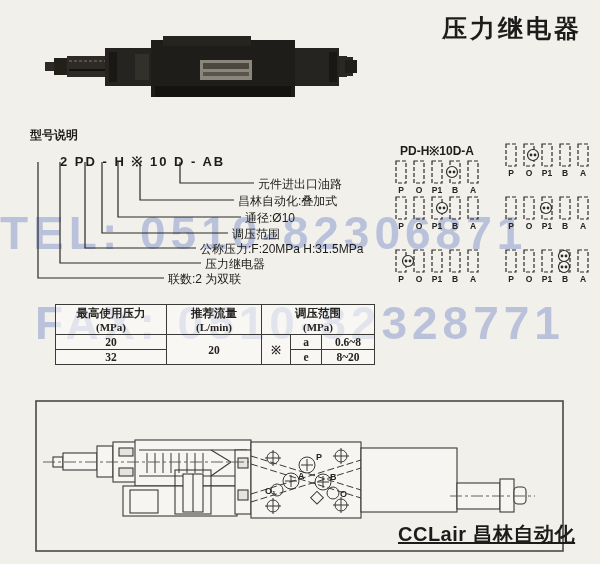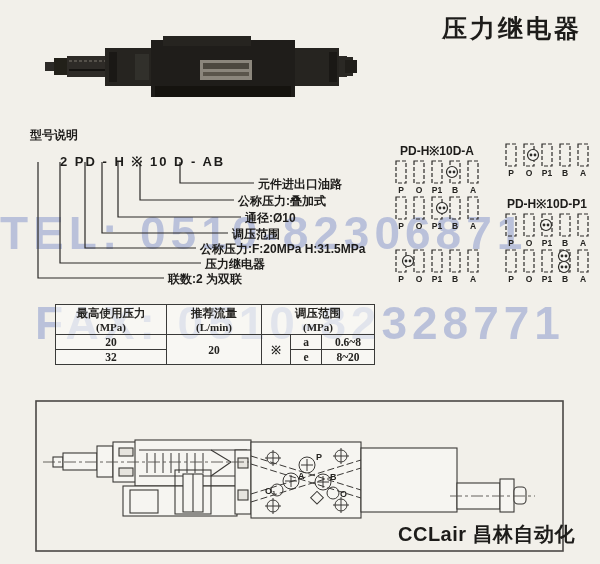--- a/index.html
+++ b/index.html
@@ -8,34 +8,34 @@
   .abs{position:absolute;}
   
   .watermark{position:absolute;left:0;width:600px;font-size:46px;font-weight:bold;
              letter-spacing:5px;white-space:nowrap;opacity:.5;z-index:1;
              font-family:"Liberation Sans",sans-serif;}
   
   .page-title{right:18px;top:12px;font-size:25px;font-weight:bold;letter-spacing:3px;z-index:3;}
   
   .section-label{left:30px;top:127px;font-size:12px;font-weight:bold;z-index:3;}
   .model-code{left:28px;top:152px;font-size:13px;font-weight:bold;letter-spacing:2px;z-index:3;margin-left:32px;}
-  .leader-label{position:absolute;font-size:12px;font-weight:bold;white-space:nowrap;z-index:3;}
+  .leader-label{position:absolute;font-size:12px;font-weight:normal;white-space:nowrap;z-index:3;}
   
   #variant-grid{left:384px;top:142px;width:216px;height:158px;z-index:3;}
   .variant-cell{position:absolute;width:106px;height:50px;}
   .variant-title{text-align:center;font-size:12px;font-weight:bold;white-space:nowrap;}
   
   table.spec{position:absolute;left:55px;top:304px;border-collapse:collapse;z-index:3;
              background:rgba(252,251,248,.6);font-family:Liberation Serif, serif;}
   table.spec th,table.spec td{border:1.5px solid #3a3a38;text-align:center;
              font-size:11.5px;font-weight:bold;padding:1px 4px;color:#242320;}
   table.spec .h2{font-size:11px;}
   
   .brand{left:398px;top:521px;font-size:20px;font-weight:bold;letter-spacing:.5px;z-index:4;
-         font-family:"Liberation Sans",sans-serif;}
+         font-family:"Liberation Sans",sans-serif;text-decoration:underline;}
   svg{position:absolute;z-index:2;}
   svg text{font-family:"Liberation Sans",sans-serif;}
 </style>
 </head>
 <body>
 
 <div class="watermark" style="top: 206px; color: rgb(132, 148, 203);">TEL: 0510-82306871</div>
 <div class="watermark" style="top: 296px; color: rgb(132, 148, 203); margin-left: 35px;">FAX: 0510-82328771</div>
 
 <div class="abs page-title">压力继电器</div>
@@ -70,21 +70,21 @@
     <polyline points="155,4 155,25 229,25"></polyline>
     <polyline points="115,4 115,42 209,42"></polyline>
     <polyline points="93,4 93,59 216,59"></polyline>
     <polyline points="77,4 77,75 203,75"></polyline>
     <polyline points="60,4 60,90 171,90"></polyline>
     <polyline points="35,4 35,105 176,105"></polyline>
     <polyline points="13,4 13,120 139,120"></polyline>
   </g>
 </svg>
 <div class="leader-label" style="left:258px;top:176px">元件进出口油路</div>
-<div class="leader-label" style="left:238px;top:193px">公称压力:叠加式</div>
+<div class="leader-label" style="left:238px;top:193px">昌林自动化:叠加式</div>
 <div class="leader-label" style="left:245px;top:210px">通径:Ø10</div>
 <div class="leader-label" style="left:232px;top:226px">调压范围</div>
 <div class="leader-label" style="left:200px;top:241px">公称压力:F:20MPa  H:31.5MPa</div>
 <div class="leader-label" style="left:205px;top:256px">压力继电器</div>
 <div class="leader-label" style="left:168px;top:271px">联数:2 为双联</div>
 
 <div class="abs" id="variant-grid">
     <div class="variant-cell" style="left: 0px; top: 0px;">
       <div class="variant-title">PD-H※10D-A</div>
       <svg width="106" height="38" style="position: static; display: block;">
@@ -131,21 +131,20 @@
         <rect x="66" y="2" width="10" height="22" fill="none" stroke="#2c2b28" stroke-width="1.2" stroke-dasharray="4 2"></rect>
         <text x="71" y="34" text-anchor="middle" font-size="8.5" font-weight="bold" fill="#242320">B</text>
         <rect x="84" y="2" width="10" height="22" fill="none" stroke="#2c2b28" stroke-width="1.2" stroke-dasharray="4 2"></rect>
         <text x="89" y="34" text-anchor="middle" font-size="8.5" font-weight="bold" fill="#242320">A</text>
         <circle cx="58" cy="13" r="5.5" fill="#f6f5f1" stroke="#2c2b28" stroke-width="1.2"></circle>
         <circle cx="56" cy="13" r="1.4" fill="#2c2b28"></circle>
         <circle cx="60" cy="13" r="1.4" fill="#2c2b28"></circle>
       </svg>
     </div>
     <div class="variant-cell" style="left: 110px; top: 53px;">
-      <div class="variant-title">PD-H※10D-P1</div>
       <svg width="106" height="38" style="position: static; display: block;">
         <rect x="12" y="2" width="10" height="22" fill="none" stroke="#2c2b28" stroke-width="1.2" stroke-dasharray="4 2"></rect>
         <text x="17" y="34" text-anchor="middle" font-size="8.5" font-weight="bold" fill="#242320">P</text>
         <rect x="30" y="2" width="10" height="22" fill="none" stroke="#2c2b28" stroke-width="1.2" stroke-dasharray="4 2"></rect>
         <text x="35" y="34" text-anchor="middle" font-size="8.5" font-weight="bold" fill="#242320">O</text>
         <rect x="48" y="2" width="10" height="22" fill="none" stroke="#2c2b28" stroke-width="1.2" stroke-dasharray="4 2"></rect>
         <text x="53" y="34" text-anchor="middle" font-size="8.5" font-weight="bold" fill="#242320">P1</text>
         <rect x="66" y="2" width="10" height="22" fill="none" stroke="#2c2b28" stroke-width="1.2" stroke-dasharray="4 2"></rect>
         <text x="71" y="34" text-anchor="middle" font-size="8.5" font-weight="bold" fill="#242320">B</text>
         <rect x="84" y="2" width="10" height="22" fill="none" stroke="#2c2b28" stroke-width="1.2" stroke-dasharray="4 2"></rect>

